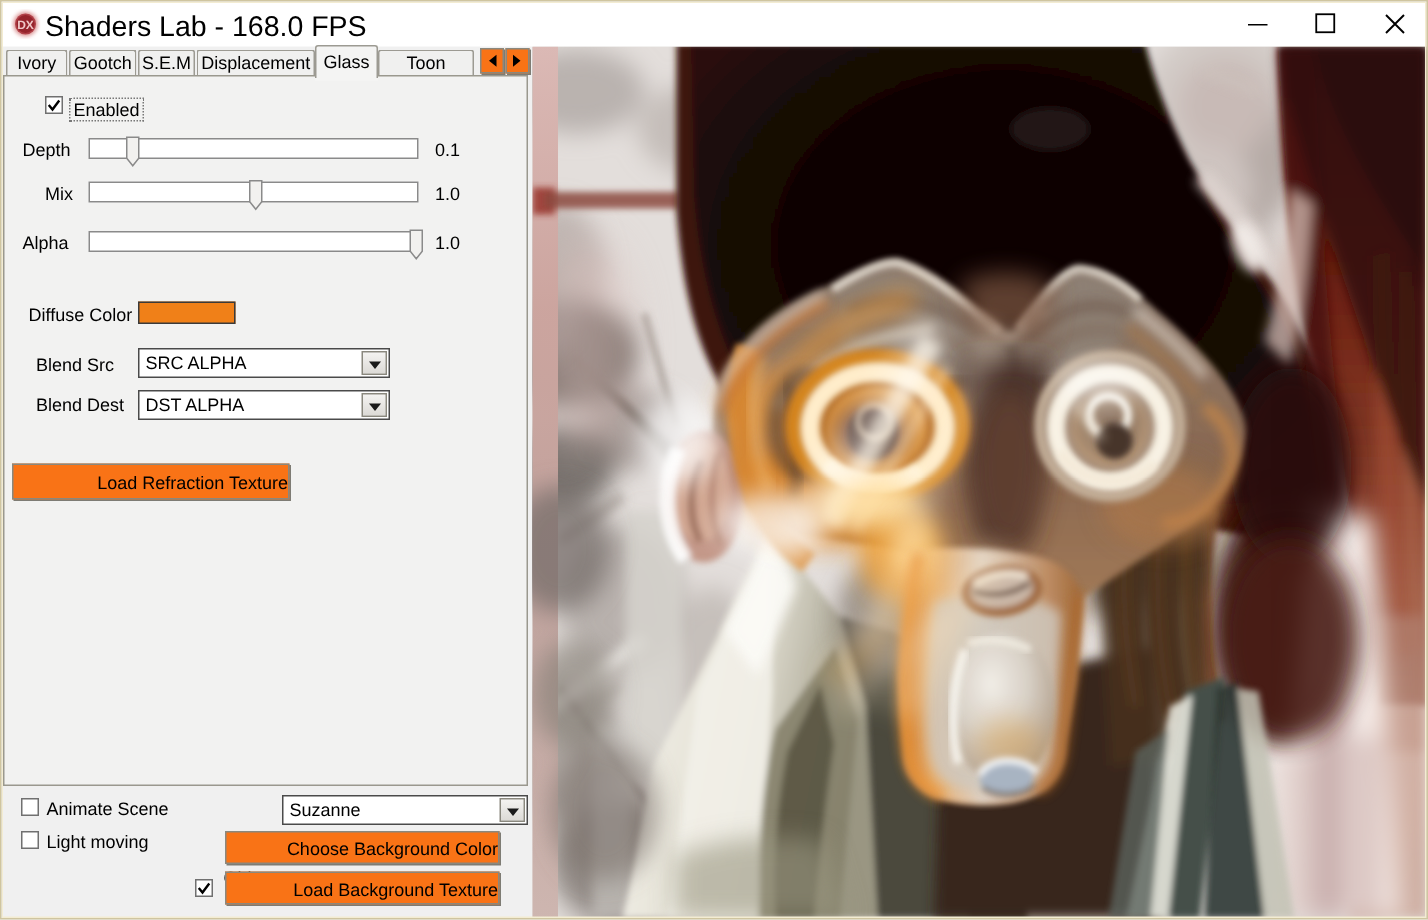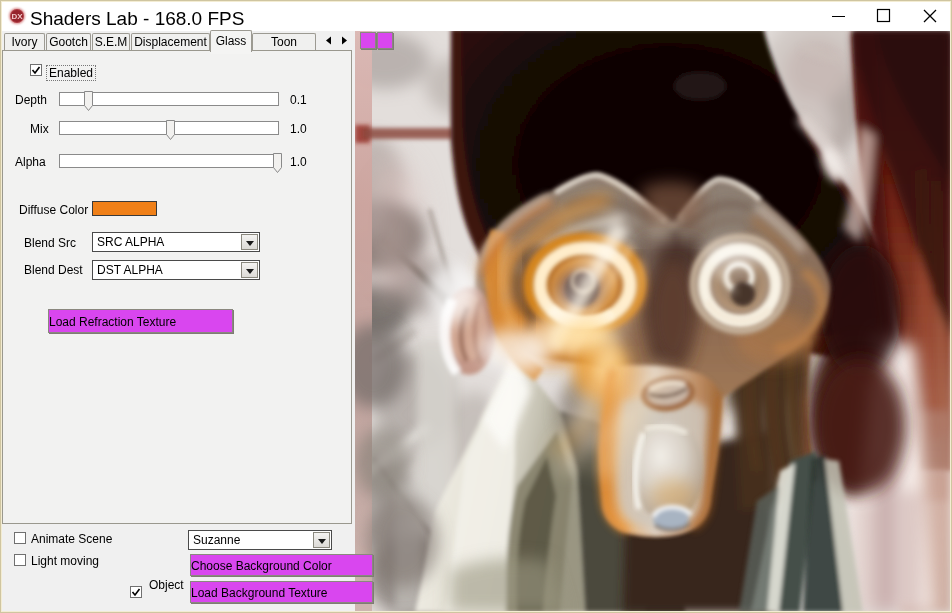--- a/index.html
+++ b/index.html
@@ -9,21 +9,21 @@
 #titlebar { left:1px; top:1px; width:950px; height:30px; background:#ffffff; z-index:2; }
 #title { left:30px; top:8px; font-size:19px; color:#000; z-index:3; }
 .lbl { position:absolute; font-size:12px; color:#000; white-space:nowrap; z-index:4; }
 .chkbox { position:absolute; width:13px; height:13px; background:#fff; border:1px solid #707070; z-index:4; }
 .tab { position:absolute; height:17px; background:#f0f0ef; border:1px solid #9c9a92; border-bottom:none; border-radius:2px 2px 0 0; font-size:12px; color:#000; text-align:center; padding-top:1px; z-index:3; }
 #tabpage { left:2px; top:50px; width:350px; height:474px; background:#f2f2f1; border:1px solid #9a988e; z-index:2; }
 .channel { position:absolute; width:220px; height:14px; background:#fff; border:1px solid #8a8a8a; z-index:4; }
 .combo { position:absolute; width:168px; height:20px; background:#fff; border:1px solid #4a4a4a; font-size:12px; padding:2px 0 0 4px; z-index:4; }
 .cbtn { position:absolute; right:1px; top:1px; width:17px; height:16px; background:linear-gradient(#f4f3f1,#dcdad6); border:1px solid #8a887e; }
 .cbtn:after { content:""; position:absolute; left:4px; top:6px; border:4px solid transparent; border-top:5px solid #1a1a1a; }
-.btn { position:absolute; background:#d946ef; border:1px solid #8a887e; box-shadow:1px 1px 0 #7e7c74; font-size:12px; text-align:left; z-index:4; color:#000;margin-left:40px; }
+.btn { position:absolute; background:#f97316; border:1px solid #8a887e; box-shadow:1px 1px 0 #7e7c74; font-size:12px; text-align:right; z-index:4; color:#000; }
 </style>
 </head>
 <body>
 <div class="abs" id="titlebar"></div>
 <svg class="abs" style="left:7px;top:6px;width:20px;height:20px;z-index:3" viewBox="0 0 20 20">
   <defs>
       <filter id="ig" x="-50%" y="-50%" width="200%" height="200%">
         <feGaussianBlur stdDeviation="1.3"></feGaussianBlur>
       </filter>
     </defs>
@@ -93,21 +93,21 @@
 <div class="lbl" style="left:24px;top:263px;">Blend Dest</div>
 <div class="combo" style="left:92px;top:260px;">DST ALPHA<span class="cbtn"></span></div>
 
 <div class="btn" style="left:8px;top:309px;width:185px;height:24px;padding-top:5px;">Load Refraction Texture</div>
 
 <div class="chkbox" style="left:14px;top:532px;width:12px;height:12px;"></div>
 <div class="lbl" style="left:31px;top:532px;">Animate Scene</div>
 <div class="chkbox" style="left:14px;top:554px;width:12px;height:12px;"></div>
 <div class="lbl" style="left:31px;top:554px;">Light moving</div>
 <div class="lbl" style="left:149px;top:534px;margin-top:44px;">Object</div>
-<div class="combo" style="left:188px;top:530px;width:144px;height:20px;">Suzanne<span class="cbtn"></span></div>
+<div class="combo" style="left:188px;top:530px;width:164px;height:20px;">Suzanne<span class="cbtn"></span></div>
 <div class="btn" style="left:150px;top:554px;width:183px;height:22px;padding-top:4px;">Choose Background Color</div>
 <div class="chkbox" style="left:130px;top:586px;width:12px;height:12px;"></div>
 <svg class="abs" style="left:130px;top:586px;width:12px;height:12px;z-index:5" viewBox="0 0 12 12">
     <path d="M2.5 6l2.5 3 4.5-6" stroke="#000" stroke-width="1.6" fill="none"></path>
   </svg>
 <div class="btn" style="left:150px;top:581px;width:183px;height:22px;padding-top:4px;">Load Background Texture</div>
 
 <div class="abs" id="view" style="left:355px;top:31px;width:596px;height:581px;background:#dcd6d2;z-index:1;">
 <svg width="596" height="581" viewBox="0 0 596 581">
 <defs>

